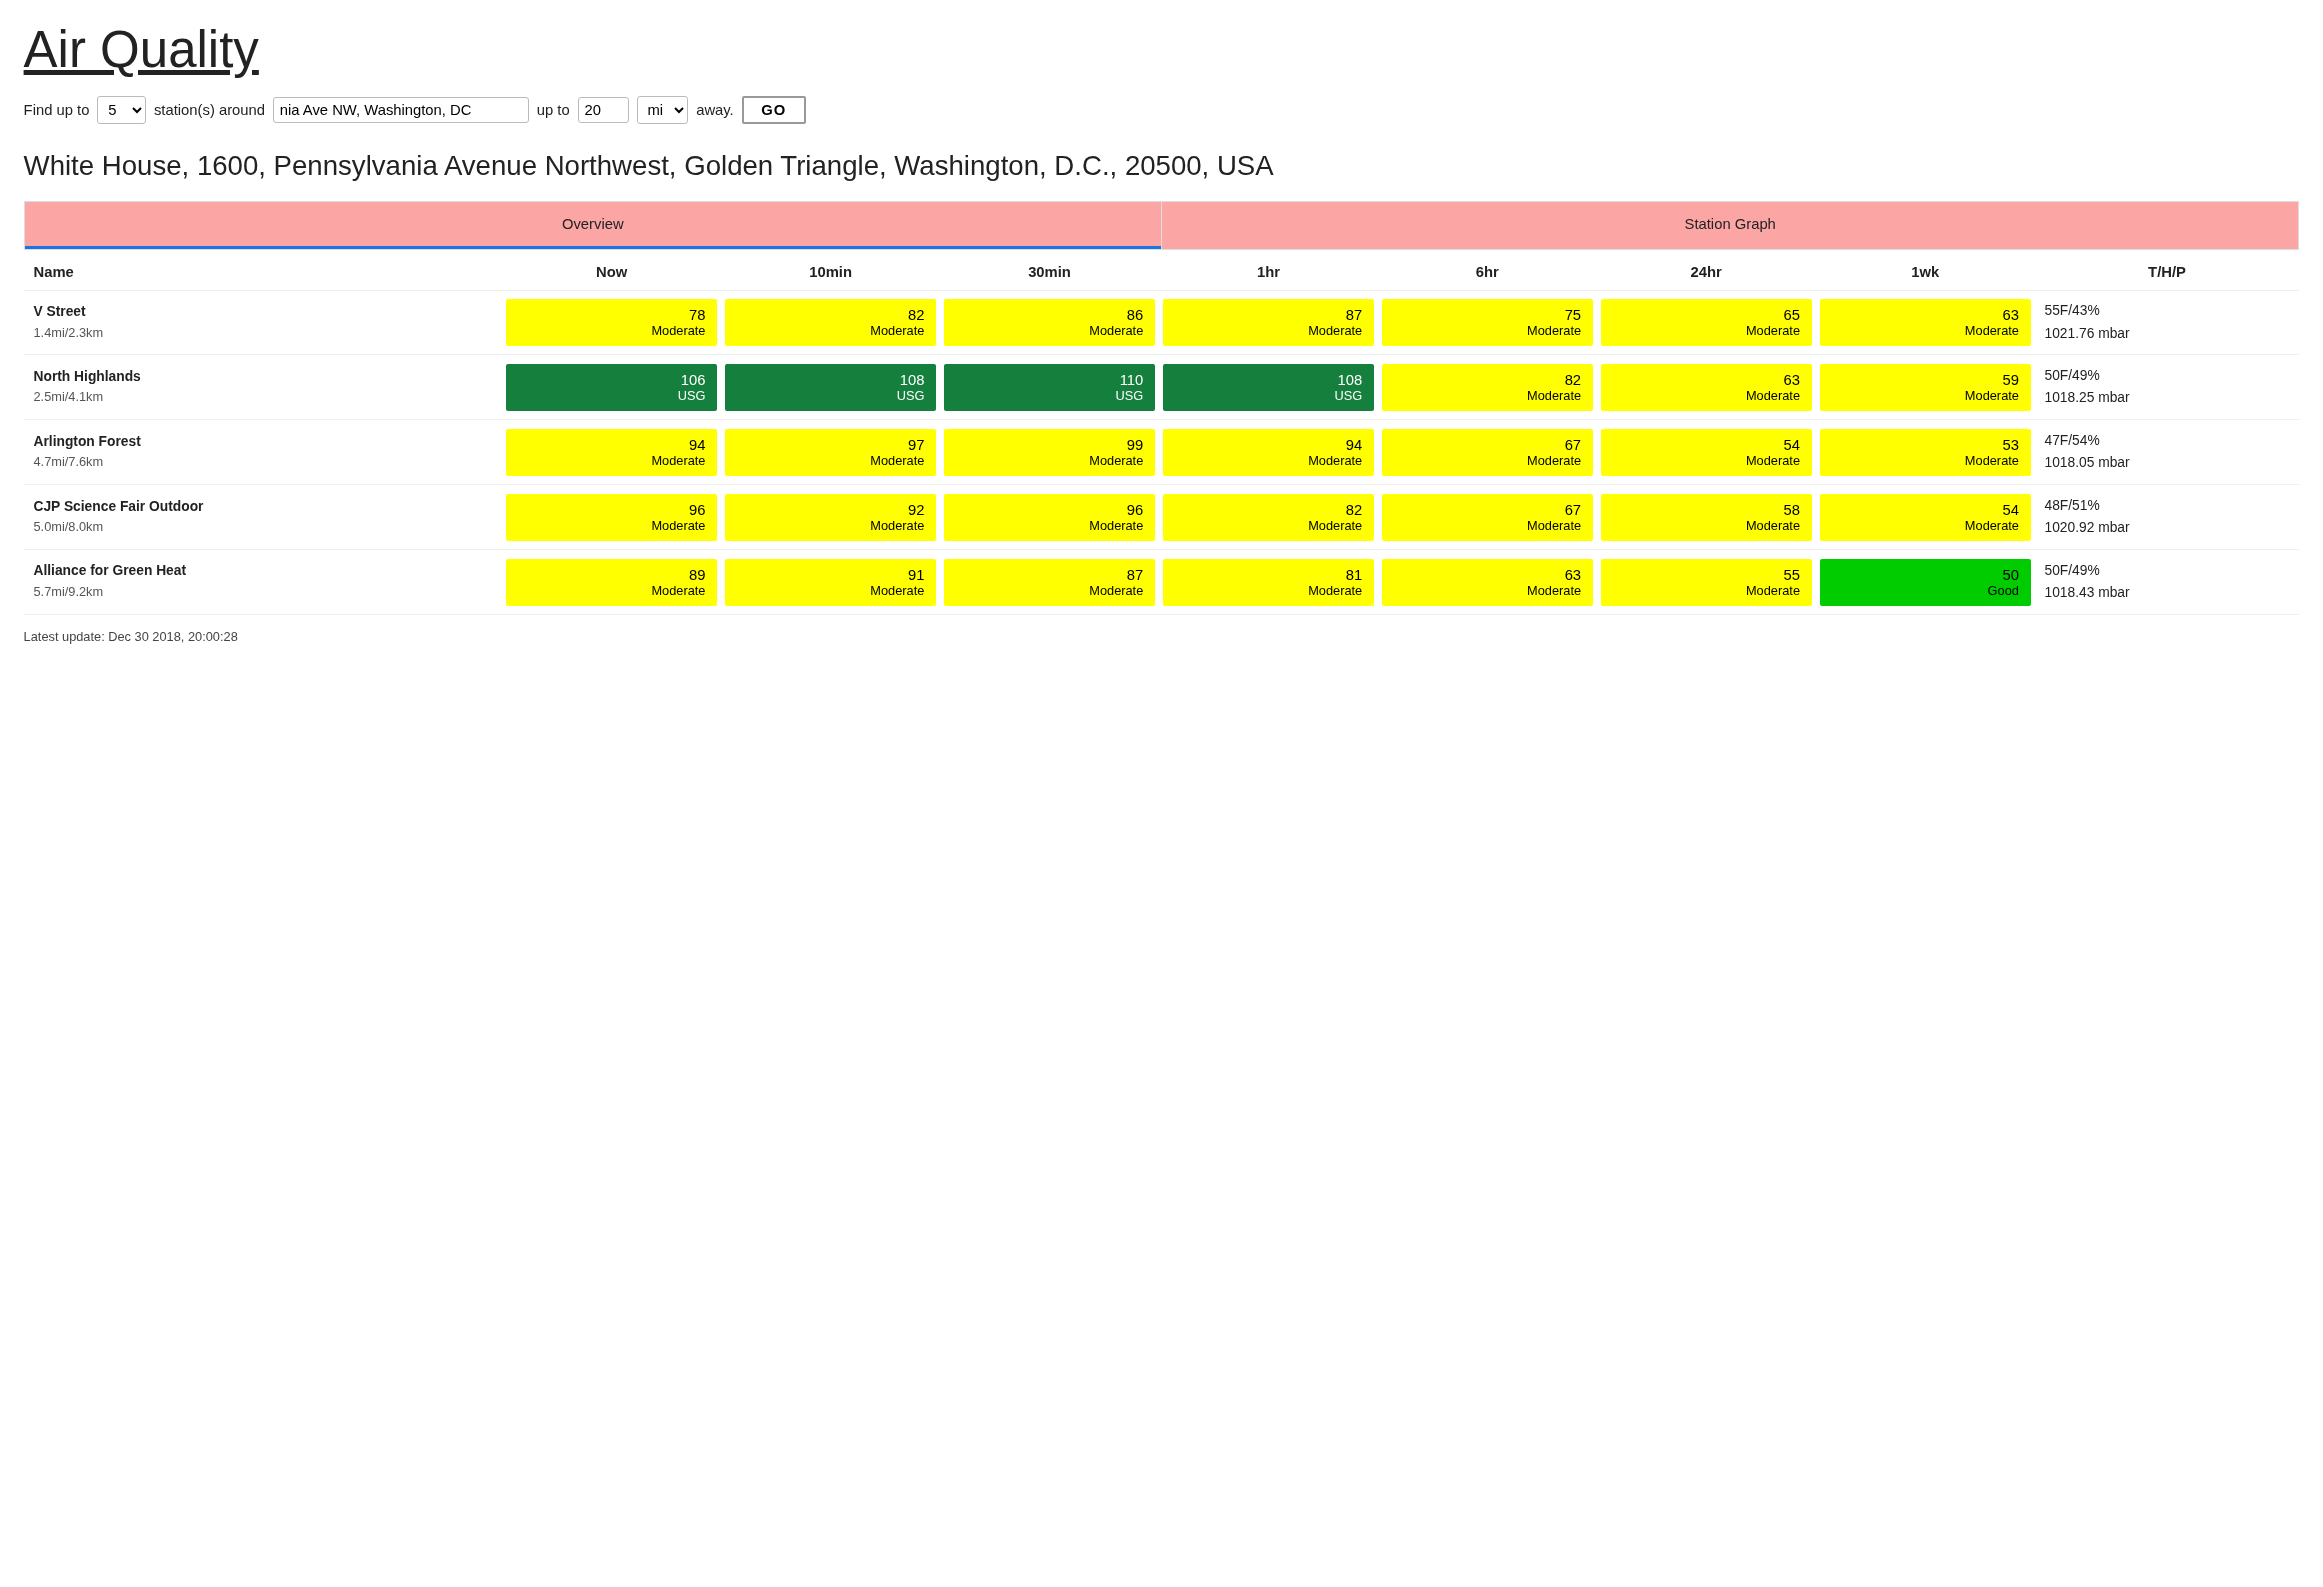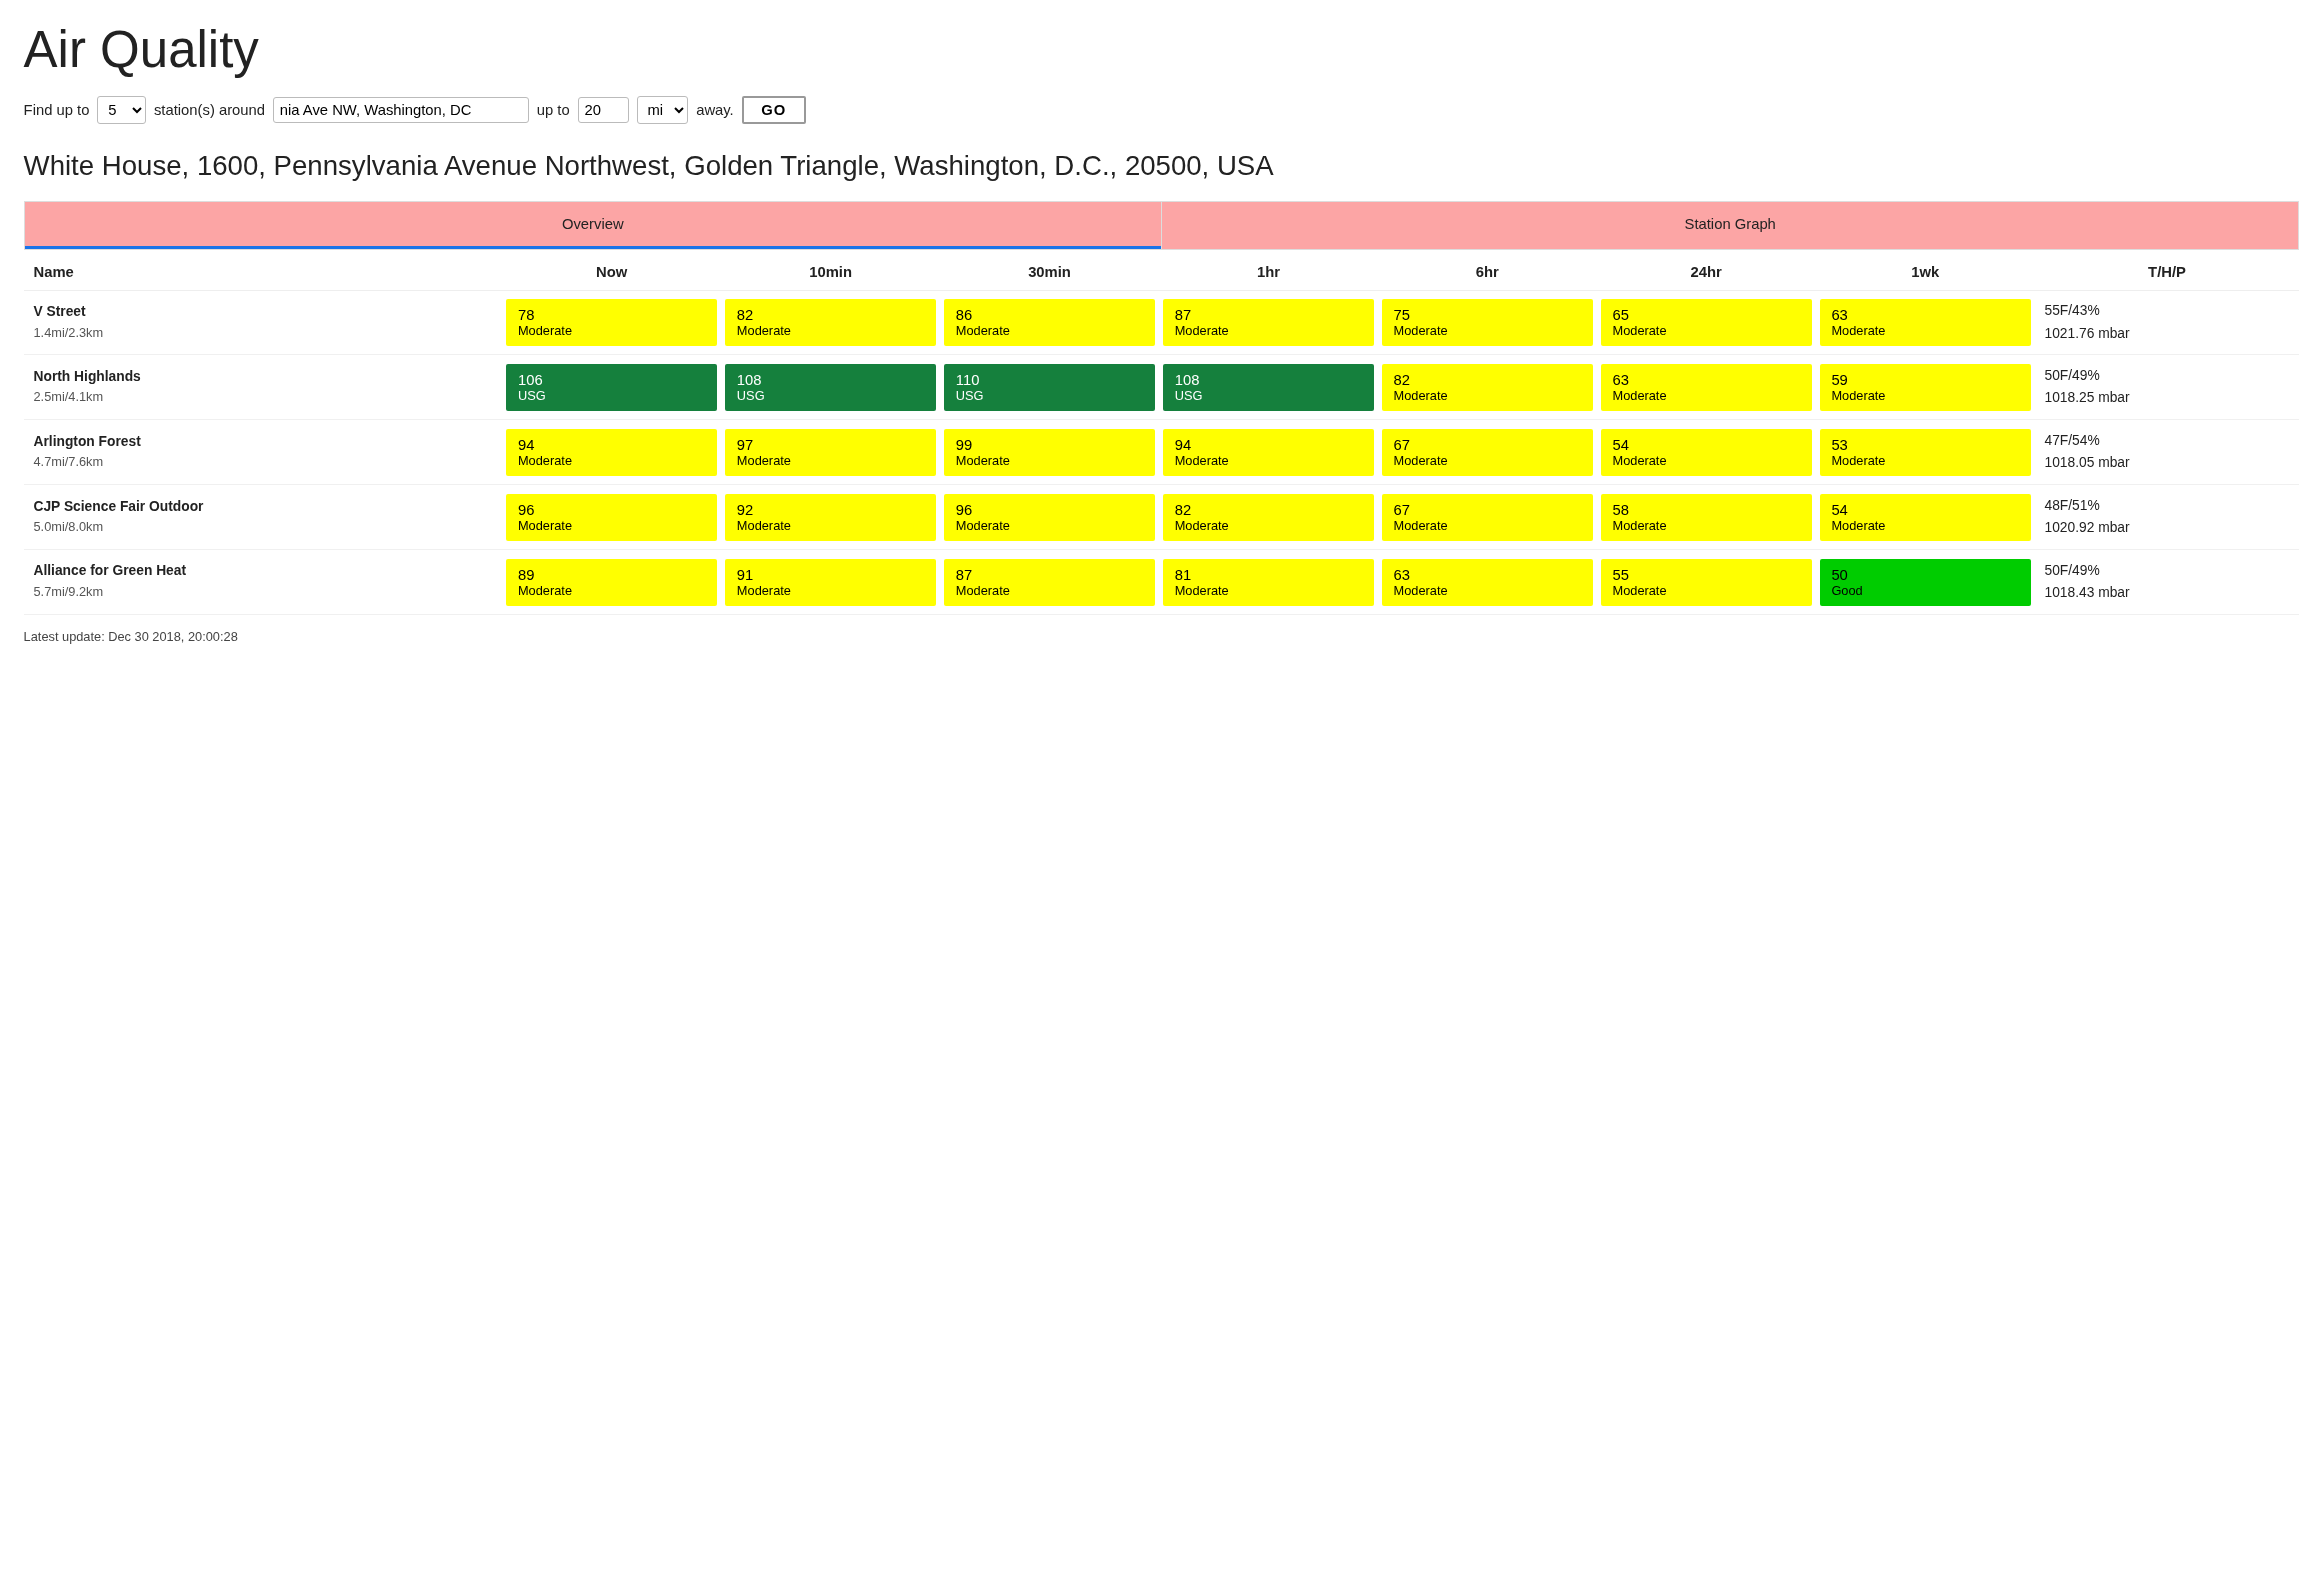--- a/index.html
+++ b/index.html
@@ -8,20 +8,21 @@
       background: #fff;
       color: #222;
       padding: 19.7px 23.6px;
       font-size: 14.8px;
     }
     h1 {
       font-size: 51px;
       font-weight: 300;
       margin-bottom: 17.7px;
       color: #222;
+      text-decoration: underline;
     }
     .controls {
       display: flex;
       align-items: center;
       gap: 7.9px;
       margin-bottom: 23.6px;
       font-size: 14.8px;
     }
     .controls select, .controls input {
       border: 1px solid #bbb;
@@ -97,21 +98,21 @@
       font-size: 13.8px;
       line-height: 1.5;
       min-width: 158px;
     }
     .data-table tr {
       border-bottom: 1px solid #f0f0f0;
     }
     .cell-block {
       display: flex;
       flex-direction: column;
-      align-items: flex-start;
+      align-items: flex-end;
       justify-content: center;
       padding: 7.9px 11.8px;
       border-radius: 2px;
       min-width: 79px;
       text-align: center;
     }
     .cell-block .aqi-val {
       font-size: 14.8px;
       font-weight: normal;
     }

